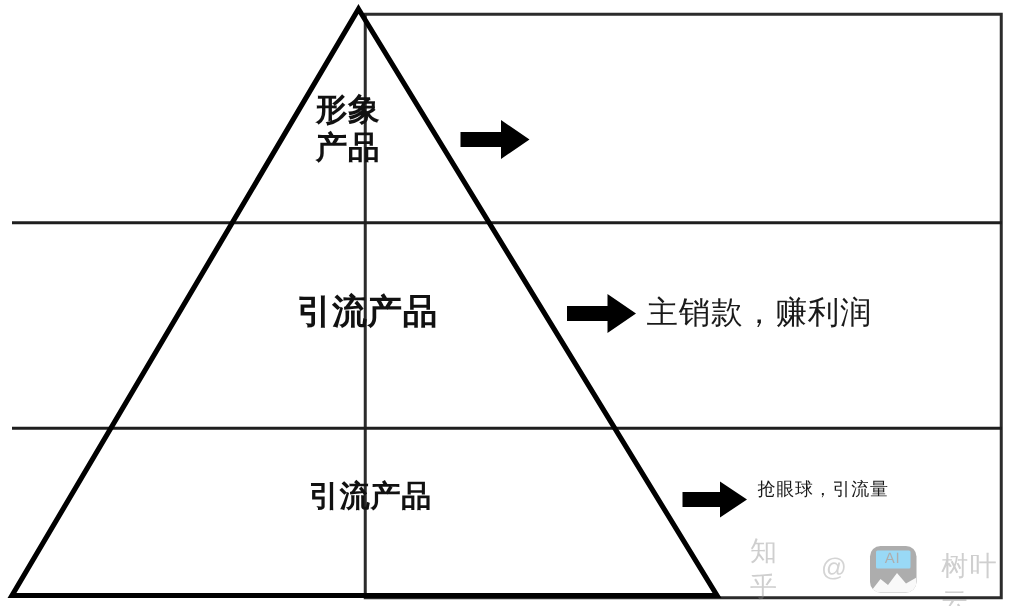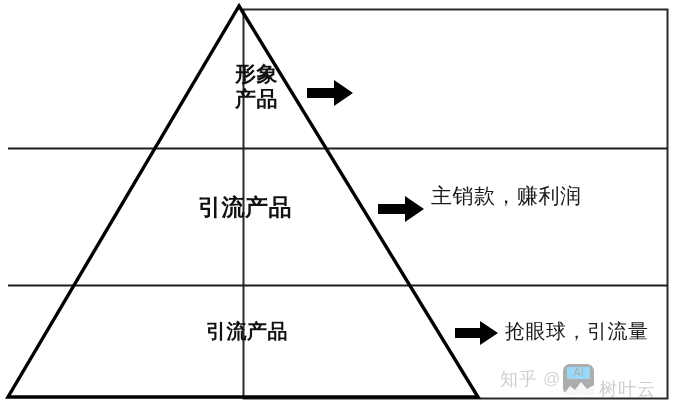--- a/index.html
+++ b/index.html
@@ -41,21 +41,20 @@
     text-align: center;
     line-height: 1.18;
     white-space: pre-line;
     font-size: 22px;
   }
   .tier-label-1 {
     left: 186px;
     top: 62px;
     width: 92px;
     font-size: 21px;
-    text-align: right;
   }
   .tier-label-2 {
     left: 150px;
     top: 194px;
     width: 190px;
     font-size: 23px;
   }
   .tier-label-3 {
     left: 152px;
     top: 320px;
@@ -66,32 +65,32 @@
   
   .tier-desc {
     position: absolute;
     color: #1a1a1a;
     font-weight: normal;
     font-size: 21px;
     white-space: nowrap;
     letter-spacing: 0.5px;
   }
   .tier-desc-1 { left: 362px; top: 78px; }
-  .tier-desc-2 { left: 431px; top: 182px; }
-  .tier-desc-3 { left: 505px; top: 318px; font-size: 20px; }
+  .tier-desc-2 { left: 431px; top: 194px; }
+  .tier-desc-3 { left: 505px; top: 318px; font-size: 12px; }
 
   
   #watermark {
     position: absolute;
     left: 500px;
     top: 362px;
     height: 34px;
     display: flex;
     align-items: center;
-    gap: 3px;
+    gap: 15px;
     opacity: 0.42;
     pointer-events: none;
   }
   #watermark .wm-text {
     font-size: 18px;
     color: #8c8c8c;
     font-weight: normal;
     letter-spacing: 1px;
   }
   #watermark .wm-at {

